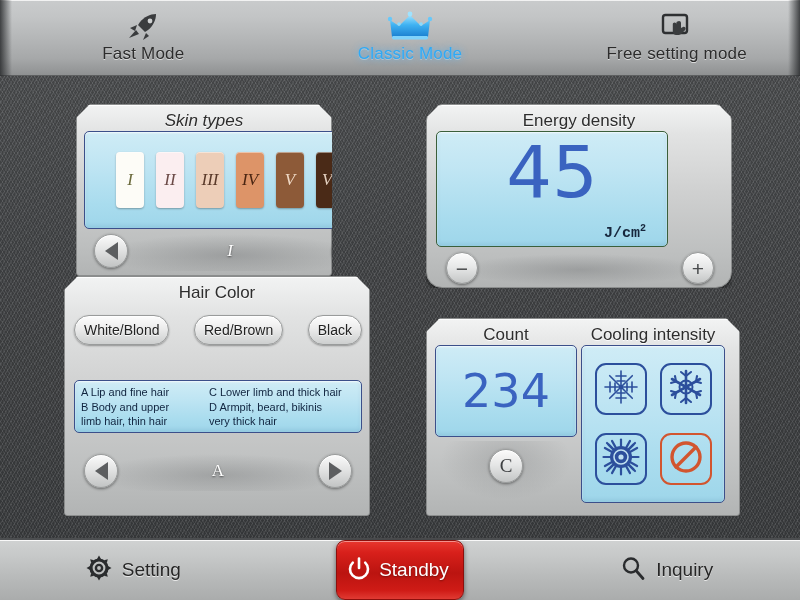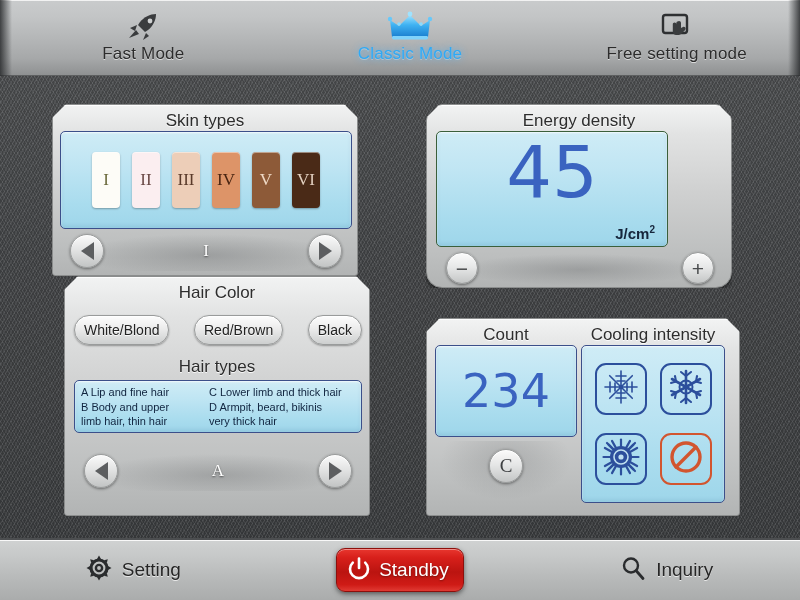--- a/index.html
+++ b/index.html
@@ -91,21 +91,21 @@
 
   
   .lcd {
     background: linear-gradient(180deg, #cfecf6 0%, #bfe5f3 35%, #a9dcee 75%, #9ed6ea 100%);
     border: 1px solid #3b4f8a;
     border-radius: 5px;
     box-shadow: inset 0 1px 2px rgba(255,255,255,0.8), inset 0 -2px 4px rgba(0,60,110,0.10);
   }
 
   
-  #panel-skin { left: 52px; top: 104px; width: 306px; height: 172px; }
+  #panel-skin { left: 76px; top: 104px; width: 256px; height: 172px; font-style: italic; }
   #skin-swatches {
     position: absolute; left: 7px; top: 26px;
     width: 292px; height: 98px;
     display: flex; align-items: center; justify-content: center; gap: 12px;
   }
   .swatch {
     width: 28px; height: 56px;
     border-radius: 4px;
     display: flex; align-items: center; justify-content: center;
     font-size: 17px;
@@ -185,23 +185,23 @@
   }
   #energy-value {
     position:absolute; left:0; right:0; top: 4px;
     text-align:center;
     font-size: 72px; line-height: 1;
     color: #3a63c0;
     font-family: "DejaVu Sans", sans-serif;
     font-weight: 400;
   }
   #energy-unit {
-    position:absolute; right: 12px; bottom: 4px;
+    position:absolute; right: 21px; bottom: 4px;
     font-size: 15px; color: #16263c; font-weight: bold;
-    font-family: Liberation Sans, sans-serif;
+    font-family: Liberation Mono, monospace;
   }
   #energy-unit sup { font-size: 10px; }
   #energy-btnrow {
     position:absolute; left: 9px; top: 146px; width: 288px; height: 34px;
     display:flex; align-items:center; justify-content:space-between; padding: 0 10px;
     background: radial-gradient(ellipse at 50% 55%, rgba(90,92,94,0.30) 0%, rgba(90,92,94,0) 60%);
   }
   .round-btn {
     width: 32px; height: 32px; border-radius: 50%;
     background: linear-gradient(180deg,#fcfcfc 0%, #e6e7e7 48%, #c4c6c6 100%);
@@ -256,21 +256,21 @@
   #bottombar {
     position:absolute; left:0; bottom:0; width:800px; height: 62px;
     background: linear-gradient(180deg,#d0d2d2 0%, #c6c8c8 28%, #b8baba 62%, #aaacac 100%);
     border-top: 2px solid #4c4e50;
     box-shadow: inset 0 1px 0 rgba(255,255,255,0.85);
     display:flex; align-items:center;
   }
   .bottom-cell { flex:1 1 0; display:flex; align-items:center; justify-content:center; gap:10px; cursor:pointer; }
   .bottom-label { font-size: 19px; color: #262626; text-shadow: 0 1px 0 rgba(255,255,255,0.7); }
   #standby-btn {
-    height: 44px; padding: 0 14px 0 10px;
+    height: 60px; padding: 0 14px 0 10px;
     border-radius: 9px;
     background: linear-gradient(180deg, #e8372f 0%, #d8201b 20%, #bb1410 55%, #cf1b16 85%, #e03a33 100%);
     border: 1px solid #8d0f0c;
     box-shadow: 0 2px 5px rgba(0,0,0,0.5), inset 0 1px 0 rgba(255,255,255,0.45);
     display:flex; align-items:center; justify-content:center; gap: 8px;
     cursor: pointer;
   }
   #standby-label { font-size: 19px; color:#fff; text-shadow: 0 1px 2px rgba(0,0,0,0.4); }
 </style>
 </head>
@@ -373,21 +373,20 @@
         <span>White/Blond</span>
       </div>
       <div class="pill">
         <span>Red/Brown</span>
       </div>
       <div class="pill">
         <span>Black</span>
       </div>
     </div>
 
-    <div class="panel-title" id="hair-types-title">Hair types</div>
 
     <div class="lcd" id="hair-types-box">
       <div class="ht-grid">
         <div class="ht-cell">A Lip and fine hair</div>
         <div class="ht-cell">C Lower limb and thick hair</div>
         <div class="ht-cell">B Body and upper
    limb hair, thin hair</div>
         <div class="ht-cell">D Armpit, beard, bikinis
      very thick hair</div>
       </div>

